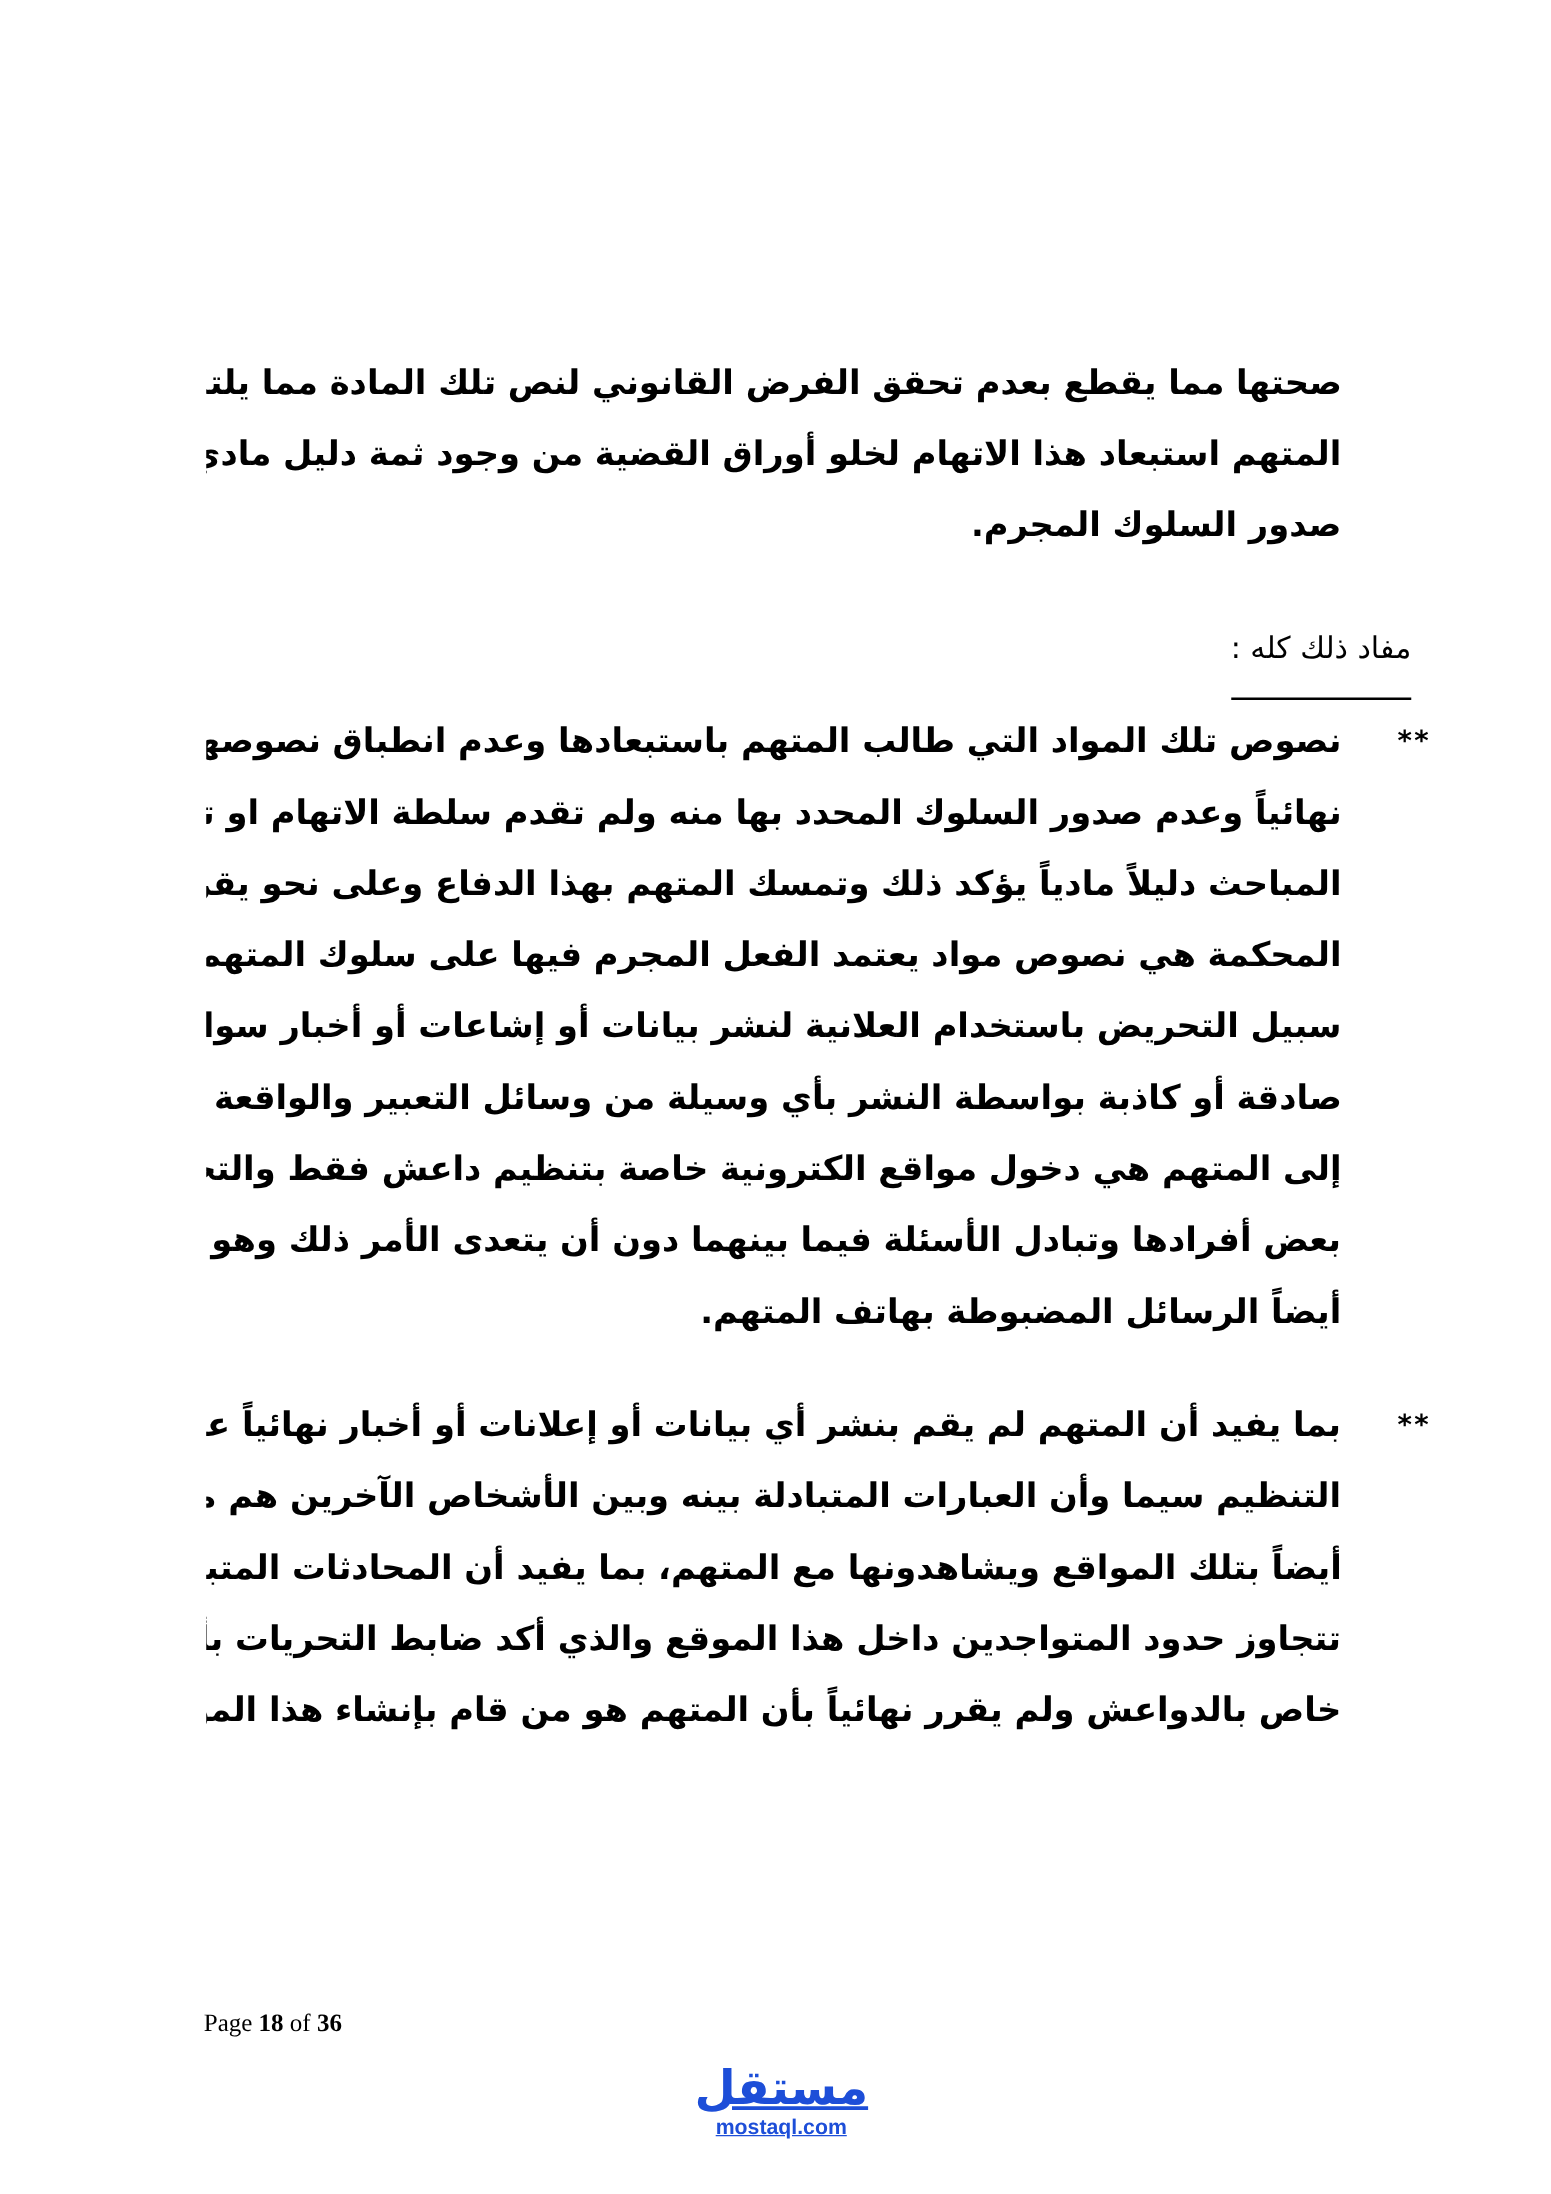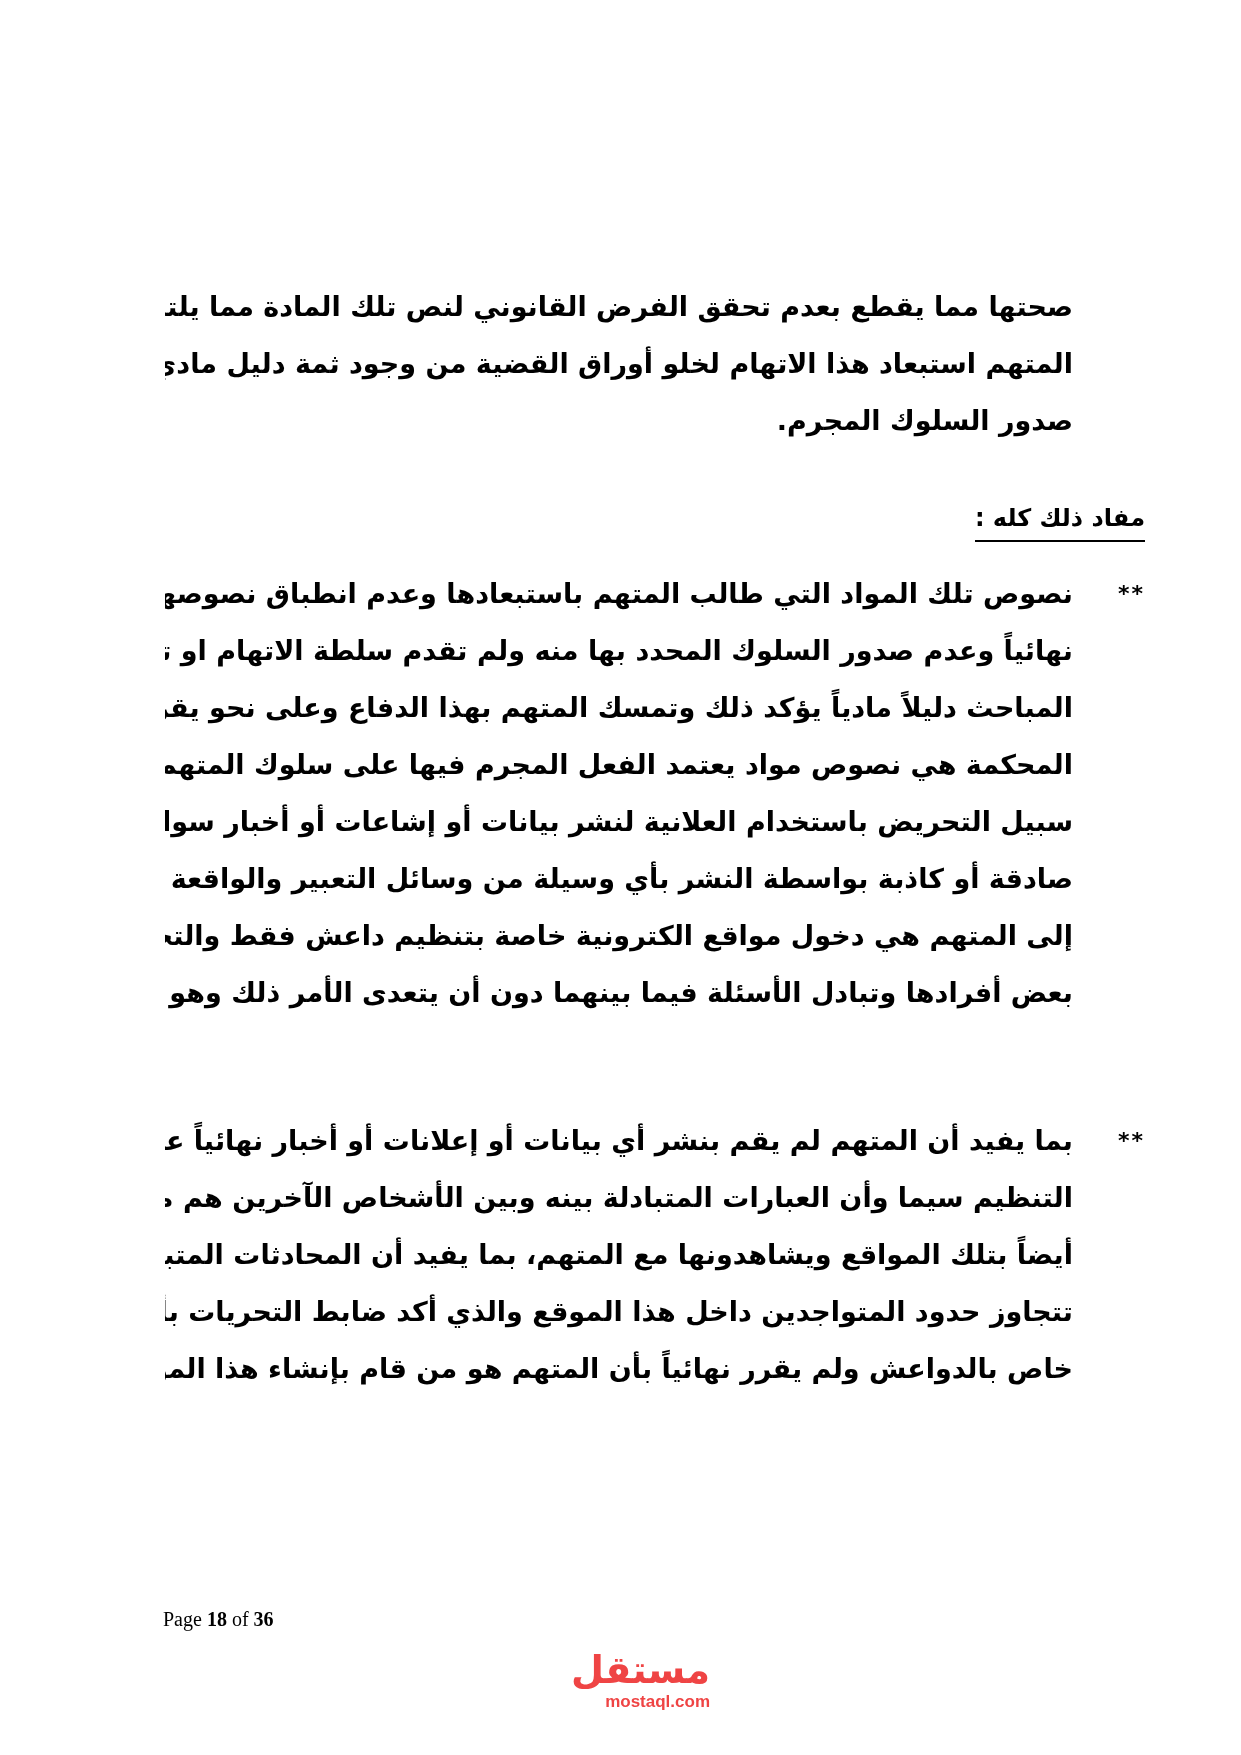--- a/index.html
+++ b/index.html
@@ -7,33 +7,33 @@
            font-family: "DejaVu Sans", "Liberation Sans", sans-serif; color: #000; }
     .page { position: absolute; left: 0; top: 0; width: 1241px; height: 1755px; }
     .rtl { direction: rtl; unicode-bidi: embed; }
     .para { position: absolute; left: 165px; width: 908px; font-weight: bold;
             font-size: 27px; line-height: 57px; text-align: justify;
             text-align-last: right; letter-spacing: -0.6px; }
     .para .line { display: block; height: 57px; white-space: nowrap; overflow: hidden;
                   text-align: justify; text-align-last: justify; }
     .para .line.last { text-align-last: right; }
     #p1 { top: 278px; }
-    .heading { position: absolute; right: 96px; top: 498px; font-weight: bold;
-               font-size: 24px; line-height: 40px; padding-bottom: 2px;
+    .heading { position: absolute; right: 112px; top: 498px; font-weight: normal;
+               font-size: 24px; line-height: 40px; padding-bottom: 20px;
                border-bottom: 2px solid #000; white-space: nowrap; letter-spacing: -1px; }
     .bullet { position: absolute; right: 96px; font-weight: bold; font-size: 22px;
               line-height: 57px; letter-spacing: 2px; }
     #b1-mark { top: 565px; }
     #b1 { top: 565px; }
     #b2-mark { top: 1112px; }
     #b2 { top: 1112px; }
     .footer { position: absolute; left: 163px; top: 1606px; font-family: "Liberation Serif", "DejaVu Serif", serif;
               font-size: 20px; line-height: 26px; }
     .footer b { font-weight: bold; }
-    .watermark { position: absolute; left: 540px; top: 1648px; width: 170px; text-align: right; color: #ef4444; }
+    .watermark { position: absolute; left: 540px; top: 1648px; width: 170px; text-align: center; color: #1d4ed8; text-decoration: underline; }
     .wm-ar { font-size: 38px; font-weight: bold; line-height: 44px; direction: rtl; }
     .wm-en { font-family: "Liberation Sans", sans-serif; font-size: 17px; line-height: 20px; font-weight: bold; }
   </style>
 </head>
 <body>
 
 <div class="page">
 
   <div id="p1" class="para rtl">
     <span class="line">صحتها مما يقطع بعدم تحقق الفرض القانوني لنص تلك المادة مما يلتمس معه</span>
@@ -46,20 +46,21 @@
   <div id="b1-mark" class="bullet">**</div>
   <div id="b1" class="para rtl">
     <span class="line">نصوص تلك المواد التي طالب المتهم باستبعادها وعدم انطباق نصوصها عليه</span>
     <span class="line">نهائياً وعدم صدور السلوك المحدد بها منه ولم تقدم سلطة الاتهام او تحريات</span>
     <span class="line">المباحث دليلاً مادياً يؤكد ذلك وتمسك المتهم بهذا الدفاع وعلى نحو يقرع سمع</span>
     <span class="line">المحكمة هي نصوص مواد يعتمد الفعل المجرم فيها على سلوك المتهم على</span>
     <span class="line">سبيل التحريض باستخدام العلانية لنشر بيانات أو إشاعات أو أخبار سواء كانت</span>
     <span class="line">صادقة أو كاذبة بواسطة النشر بأي وسيلة من وسائل التعبير والواقعة المسندة</span>
     <span class="line">إلى المتهم هي دخول مواقع الكترونية خاصة بتنظيم داعش فقط والتحدث مع</span>
     <span class="line">بعض أفرادها وتبادل الأسئلة فيما بينهما دون أن يتعدى الأمر ذلك وهو ما أكدته</span>
+    <span class="line last">أيضاً الرسائل المضبوطة بهاتف المتهم.</span>
   </div>
 
   <div id="b2-mark" class="bullet">**</div>
   <div id="b2" class="para rtl">
     <span class="line">بما يفيد أن المتهم لم يقم بنشر أي بيانات أو إعلانات أو أخبار نهائياً عن هذا</span>
     <span class="line">التنظيم سيما وأن العبارات المتبادلة بينه وبين الأشخاص الآخرين هم متواجدون</span>
     <span class="line">أيضاً بتلك المواقع ويشاهدونها مع المتهم، بما يفيد أن المحادثات المتبادلة لم</span>
     <span class="line">تتجاوز حدود المتواجدين داخل هذا الموقع والذي أكد ضابط التحريات بأنه موقع</span>
     <span class="line">خاص بالدواعش ولم يقرر نهائياً بأن المتهم هو من قام بإنشاء هذا الموقع</span>
   </div>

